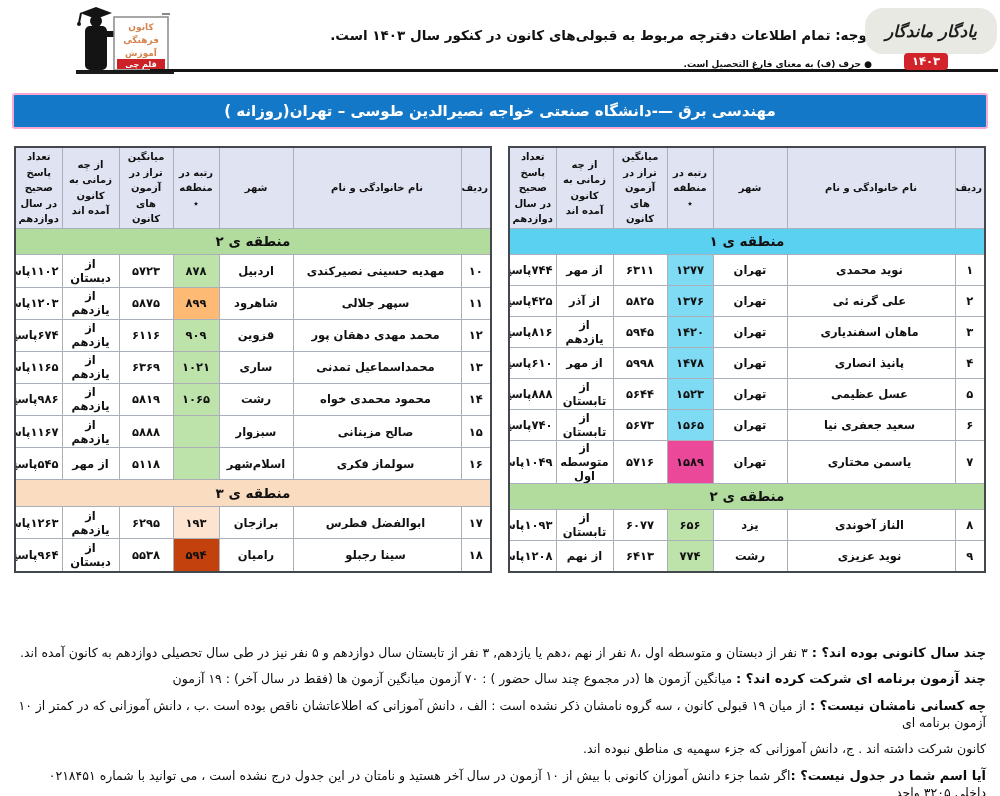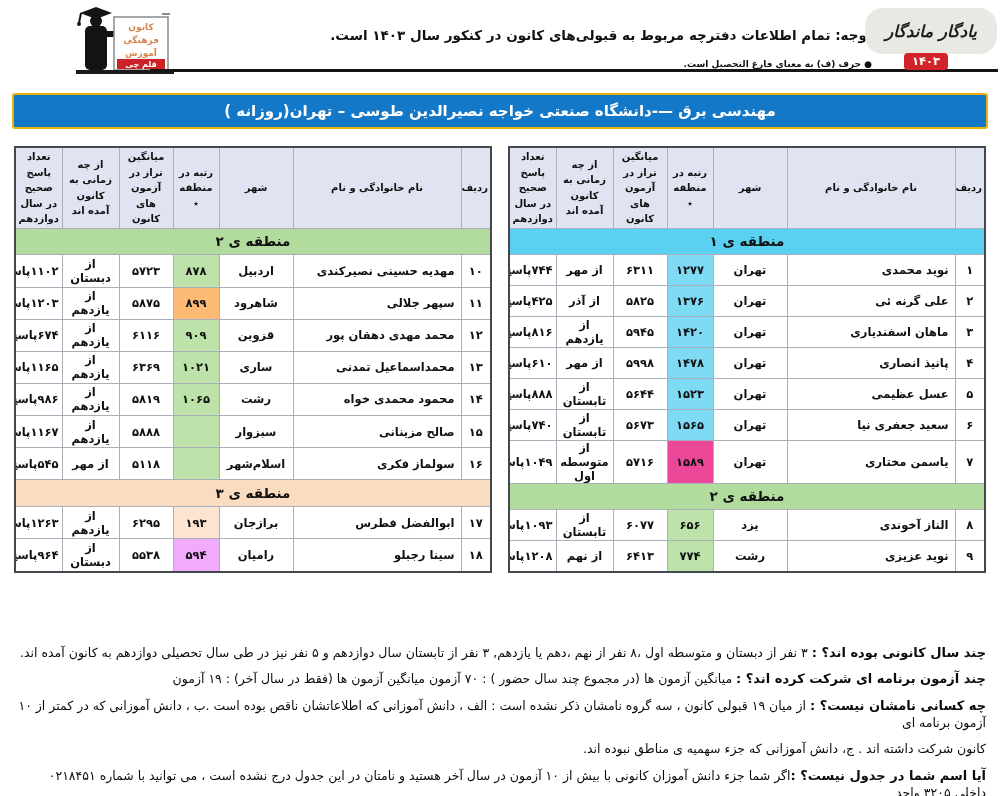--- a/index.html
+++ b/index.html
@@ -14,30 +14,30 @@
   .notice{position:absolute;top:27px;right:128px;direction:rtl;text-align:right;color:#111;}
   .notice .l1{font-size:13.5px;font-weight:bold;}
   .notice .l2{font-size:9px;font-weight:bold;margin-top:16px;padding-left:4px;}
   .badge{position:absolute;right:3px;top:8px;width:132px;height:46px;background:#e9e9e4;
          border-radius:18px;display:flex;align-items:center;justify-content:center;}
   .badge .t{font-family:"DejaVu Serif",serif;font-style:italic;font-weight:bold;
             font-size:16.5px;color:#1c1c1c;direction:rtl;white-space:nowrap;}
   .year{position:absolute;right:52px;top:53px;background:#d2232a;color:#fff;font-weight:bold;
         font-size:11.5px;padding:1px 8px 2px;border-radius:4px;z-index:2;direction:rtl;}
   
-  .titlebar{margin:3px 12px 12px;height:32px;background:#1478c8;border:2px solid #eab308;border-radius:3px;
+  .titlebar{margin:3px 12px 12px;height:32px;background:#1478c8;border:2px solid #f9a8d4;border-radius:3px;
             display:flex;align-items:center;justify-content:center;color:#fff;font-weight:bold;
             font-size:15px;direction:rtl;text-align:right;}
   
   .tables{display:flex;flex-direction:row-reverse;justify-content:space-between;margin:17px 14px 0;}
   table{border-collapse:collapse;width:476px;direction:rtl;border:2px solid #43474e;table-layout:fixed;}
   th,td{border:1px solid #aab0ba;color:#111;}
   th{background:#e0e3f1;font-size:10px;font-weight:bold;height:56px;padding:1px 2px;line-height:1.55;text-align:center;}
   td{height:30px;font-size:11.5px;font-weight:bold;text-align:center;padding:0 3px;overflow:hidden;}
-  td.name{text-align:right;padding-right:6px;font-size:11.5px;}
+  td.name{text-align:center;padding-right:6px;font-size:11.5px;}
   td.band{height:25px;font-size:13.5px;}
   
   .footer{margin:72px 14px 0;direction:rtl;text-align:right;font-size:12.5px;color:#0c0c0c;}
   .fline{margin-bottom:10px;line-height:1.3;}
   .fline .q{font-weight:bold;font-size:13px;}
 </style>
 </head>
 <body>
 
 <div class="hdr">
@@ -289,21 +289,21 @@
           <td>برازجان</td>
           <td class="rank" style="background: rgb(252, 228, 208); margin-top: 36px;">۱۹۳</td>
           <td>۶۲۹۵</td>
           <td>از یازدهم</td>
           <td>۱۲۶۳پاسخ</td>
         </tr>
         <tr>
           <td>۱۸</td>
           <td class="name">سینا رجبلو</td>
           <td>رامیان</td>
-          <td class="rank" style="background: #f0abfc;">۵۹۴</td>
+          <td class="rank" style="background: #c2410c;">۵۹۴</td>
           <td>۵۵۳۸</td>
           <td>از دبستان</td>
           <td>۹۶۴پاسخ</td>
         </tr>
       </tbody>
   </table>
 
 </div>
 
 <div class="footer">

